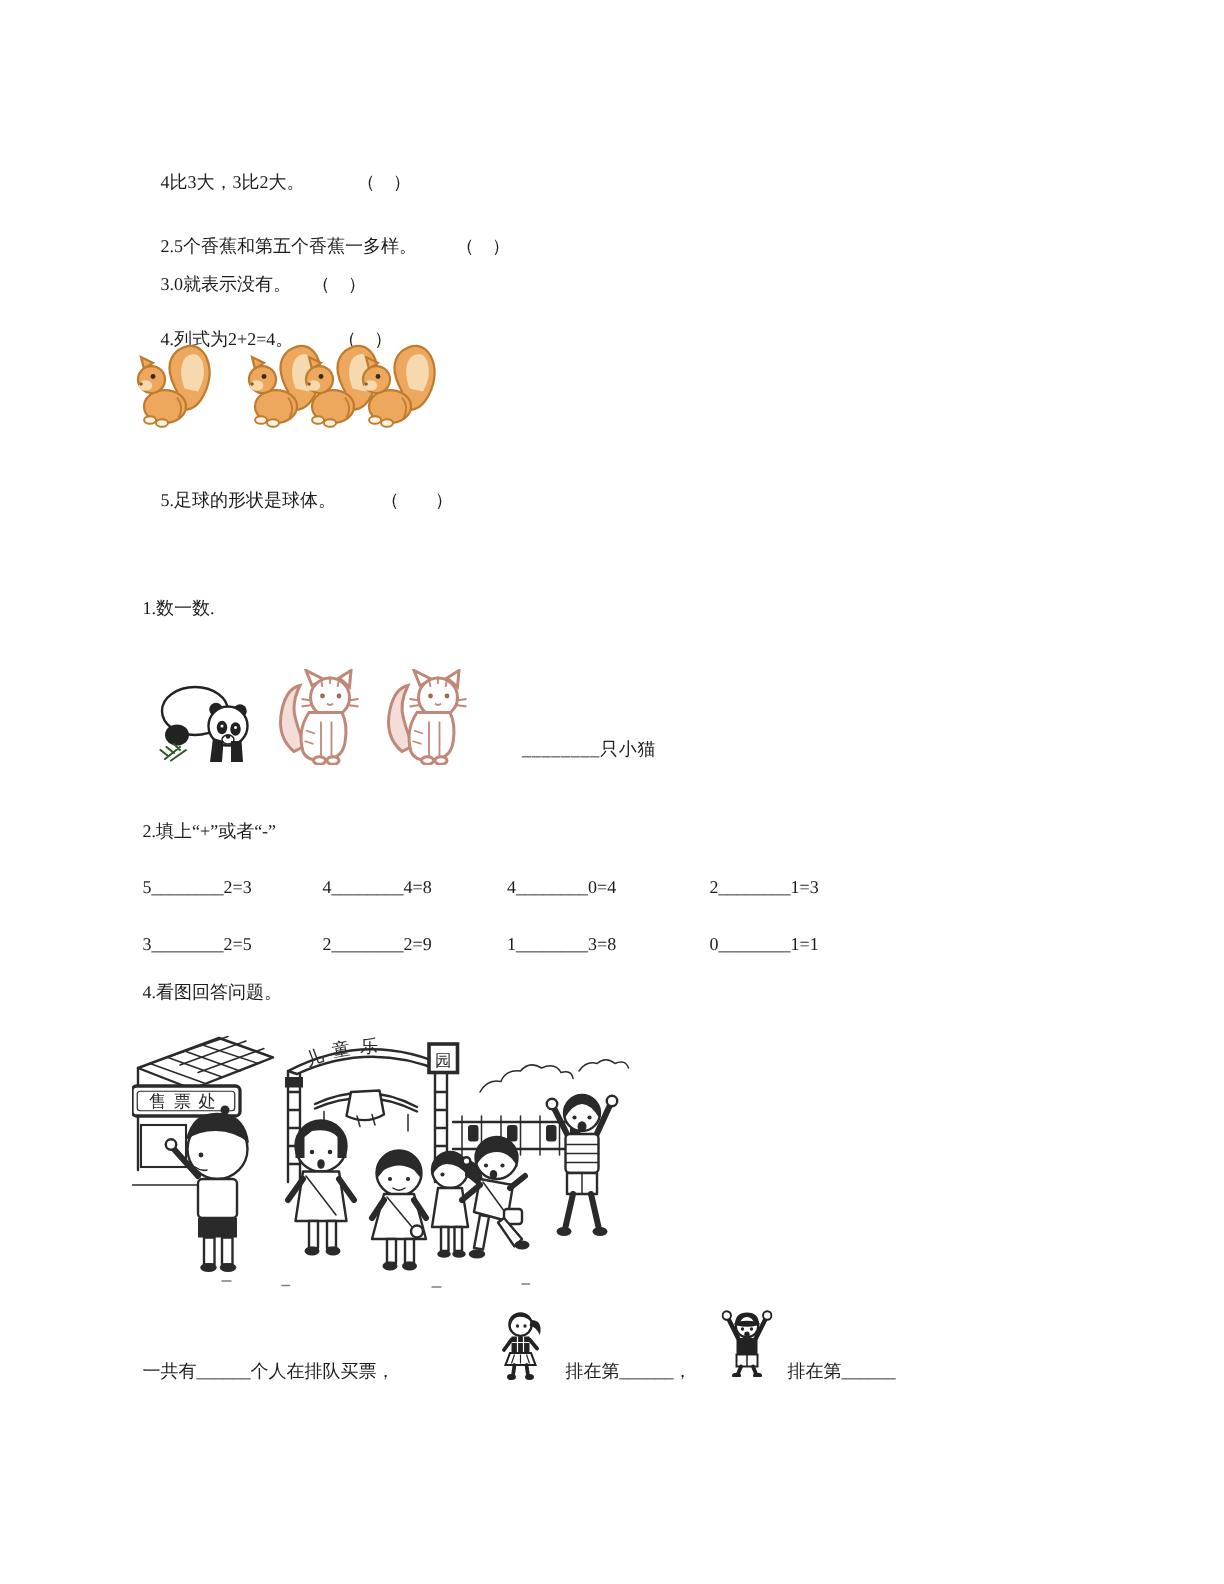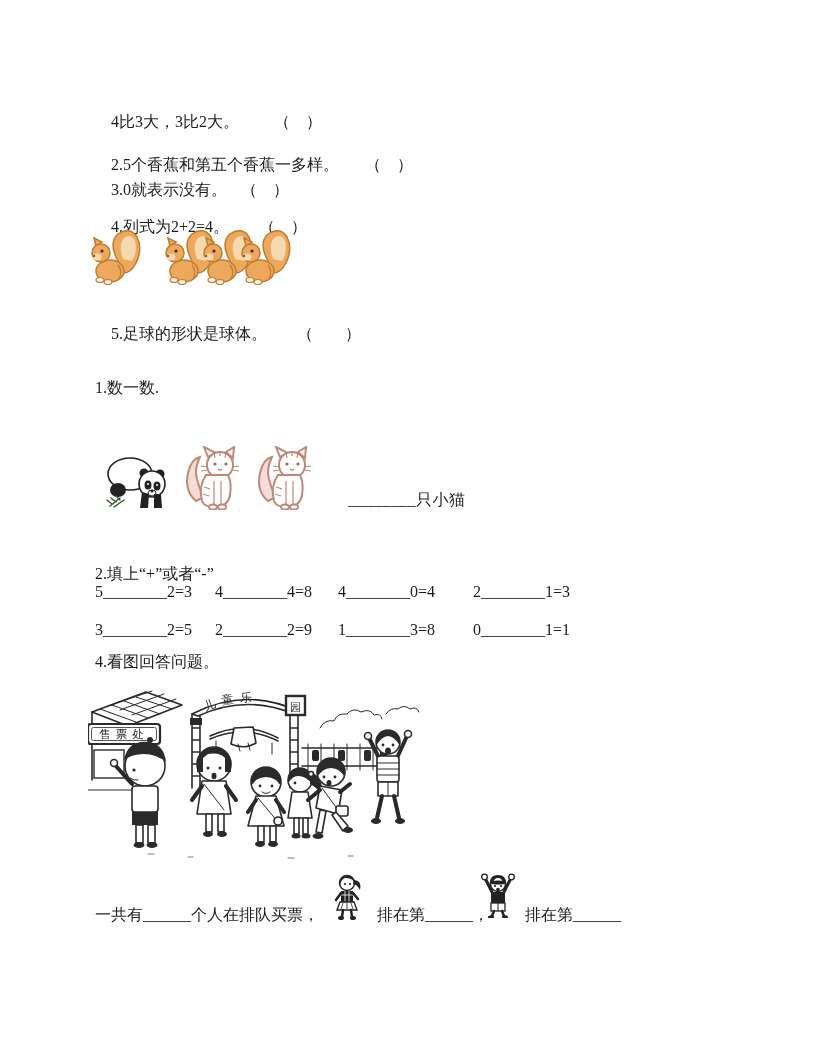--- a/index.html
+++ b/index.html
@@ -1,18 +1,18 @@
 <!DOCTYPE html>
 <html style="--ink: #1c1c1c; --squirrel-body: #eda85e; --squirrel-dark: #bf7c2e; --squirrel-light: #f6d9ae; --cat-line: #c08878; --cat-fill: #f3ddd6; --scene-ink: #2a2a2a;"><head>
 <meta charset="utf-8">
 <style>
   html,body{margin:0;padding:0;background:#fff;}
   .page{position:relative;width:816px;height:1056px;background:#fff;overflow:hidden;
         font-family:"Liberation Serif","DejaVu Serif",serif;color:var(--ink,#1c1c1c);}
-  .line{position:absolute;font-size:16px;line-height:19px;white-space:pre;}
+  .line{position:absolute;font-size:12px;line-height:19px;white-space:pre;}
   .bold{font-weight:bold;font-size:17px;}
   .bracket{display:inline-block;}
   .blank-answer{letter-spacing:0.5px;}
   svg{display:block;}
   svg text{font-family:"Liberation Serif","DejaVu Serif",serif;}
   .sq-body{fill:var(--squirrel-body);stroke:var(--squirrel-dark);stroke-width:1.5;}
   .sq-light{fill:var(--squirrel-light);stroke:none;}
   .cat-stroke{stroke:var(--cat-line);fill:#fff;stroke-width:2;}
   .cat-fill{fill:var(--cat-fill);stroke:var(--cat-line);stroke-width:2;}
   .cat-thin{stroke:var(--cat-line);fill:none;stroke-width:1.2;}
@@ -60,21 +60,21 @@
     <use href="#sq" x="76" y="1"></use>
     <use href="#sq" x="114" y="1"></use>
     <use href="#sq" x="152" y="1"></use>
   </svg>
 
   <div class="line" style="left:95px;top:305px">
     <span>5.足球的形状是球体。</span><span class="bracket" style="margin-left:30px">（　　）</span>
   </div>
 
 
-  <div class="line" style="left:95px;top:378px">1.数一数.</div>
+  <div class="line" style="left:95px;top:396px">1.数一数.</div>
 
   <svg style="position:absolute;left:104px;top:444px" width="64" height="68" viewBox="0 0 64 68" aria-hidden="true">
     <ellipse cx="26" cy="30" rx="22" ry="16" fill="#fff" stroke="#222" stroke-width="1.6"></ellipse>
     <ellipse cx="14" cy="46" rx="8" ry="7" fill="#222"></ellipse>
     <circle cx="40" cy="29" r="4.5" fill="#222"></circle>
     <circle cx="56" cy="30" r="4.5" fill="#222"></circle>
     <circle cx="48" cy="40" r="13" fill="#fff" stroke="#222" stroke-width="1.6"></circle>
     <ellipse cx="44" cy="41" rx="3.5" ry="4.5" fill="#222"></ellipse>
     <ellipse cx="53" cy="42" rx="3.5" ry="4.5" fill="#222"></ellipse>
     <circle cx="44" cy="40" r="1" fill="#fff"></circle>
@@ -102,21 +102,21 @@
         <path class="cat-thin" d="M34,22 q2,2 4,0 M24,20 l-7,-1 M24,23 l-7,1 M48,20 l7,-1 M48,23 l7,1"></path>
         <path class="cat-thin" d="M30,6 l1,5 M36,4 l0,5 M42,6 l-1,5 M20,40 l6,2 M19,47 l6,2"></path>
       </g>
     </defs>
     <use href="#cat" x="0" y="1"></use>
     <use href="#cat" x="72" y="1"></use>
   </svg>
 
   <div class="line blank-answer" style="left:348px;top:490px">________只小猫</div>
 
-  <div class="line" style="left:95px;top:564px">2.填上“+”或者“-”</div>
+  <div class="line" style="left:95px;top:545px">2.填上“+”或者“-”</div>
 
   <span class="line" style="left:95px;top:582px">5________2=3</span>
   <span class="line" style="left:215px;top:582px">4________4=8</span>
   <span class="line" style="left:338px;top:582px">4________0=4</span>
   <span class="line" style="left:473px;top:582px">2________1=3</span>
   <span class="line" style="left:95px;top:620px">3________2=5</span>
   <span class="line" style="left:215px;top:620px">2________2=9</span>
   <span class="line" style="left:338px;top:620px">1________3=8</span>
   <span class="line" style="left:473px;top:620px">0________1=1</span>
 

